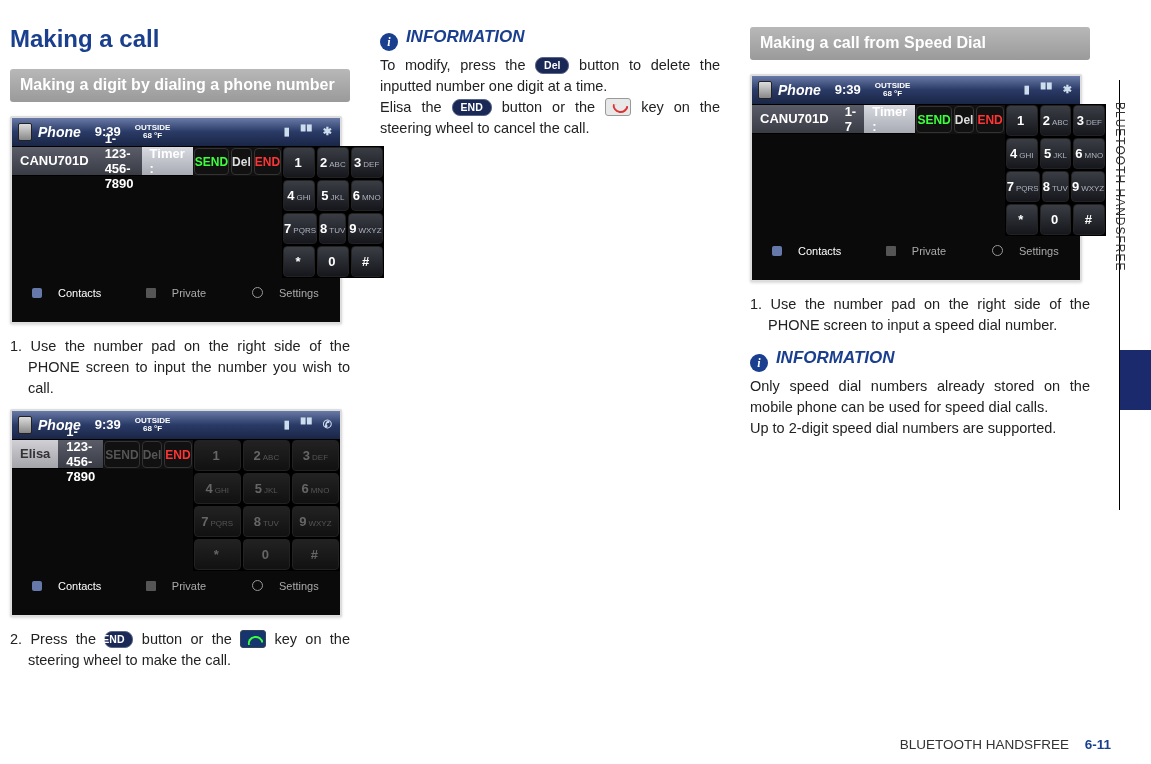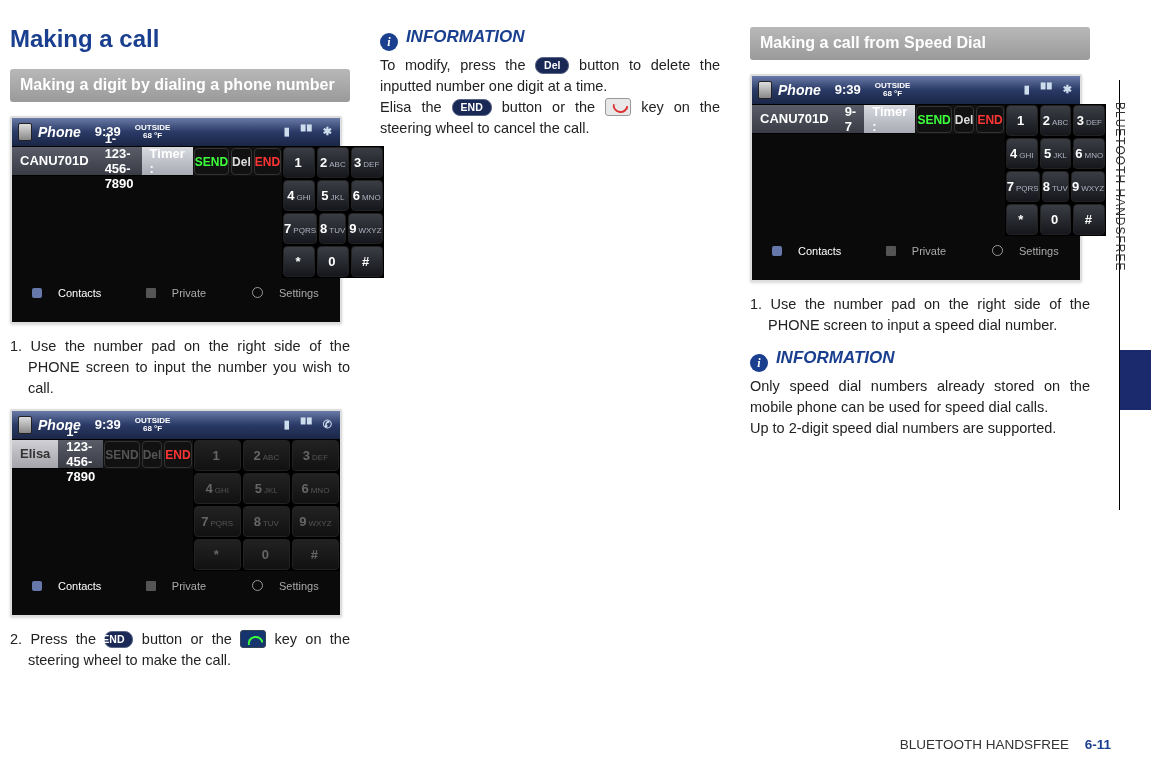--- a/index.html
+++ b/index.html
@@ -358,21 +358,21 @@
       <div class="titlebar">
         <span class="phone-icon"></span>
         <span>Phone</span>
         <span class="time">9:39</span>
         <span class="temp"><span>OUTSIDE</span><br><span>68 °F</span></span>
         <span class="icons">▮ ▝▘ ✱</span>
       </div>
       <div class="phone-body">
         <div class="left-stack">
           <div class="info-row">CANU701D</div>
-          <div class="info-row">9-7</div>
+          <div class="info-row">1-7</div>
           <div class="info-row light">Timer :</div>
           <div class="actions-row">
             <div class="action-btn send">SEND</div>
             <div class="action-btn del">Del</div>
             <div class="action-btn end">END</div>
           </div>
         </div>
         <div class="keypad">
           <div class="keyrow">
               <div class="key"><span class="big">1</span></div>

